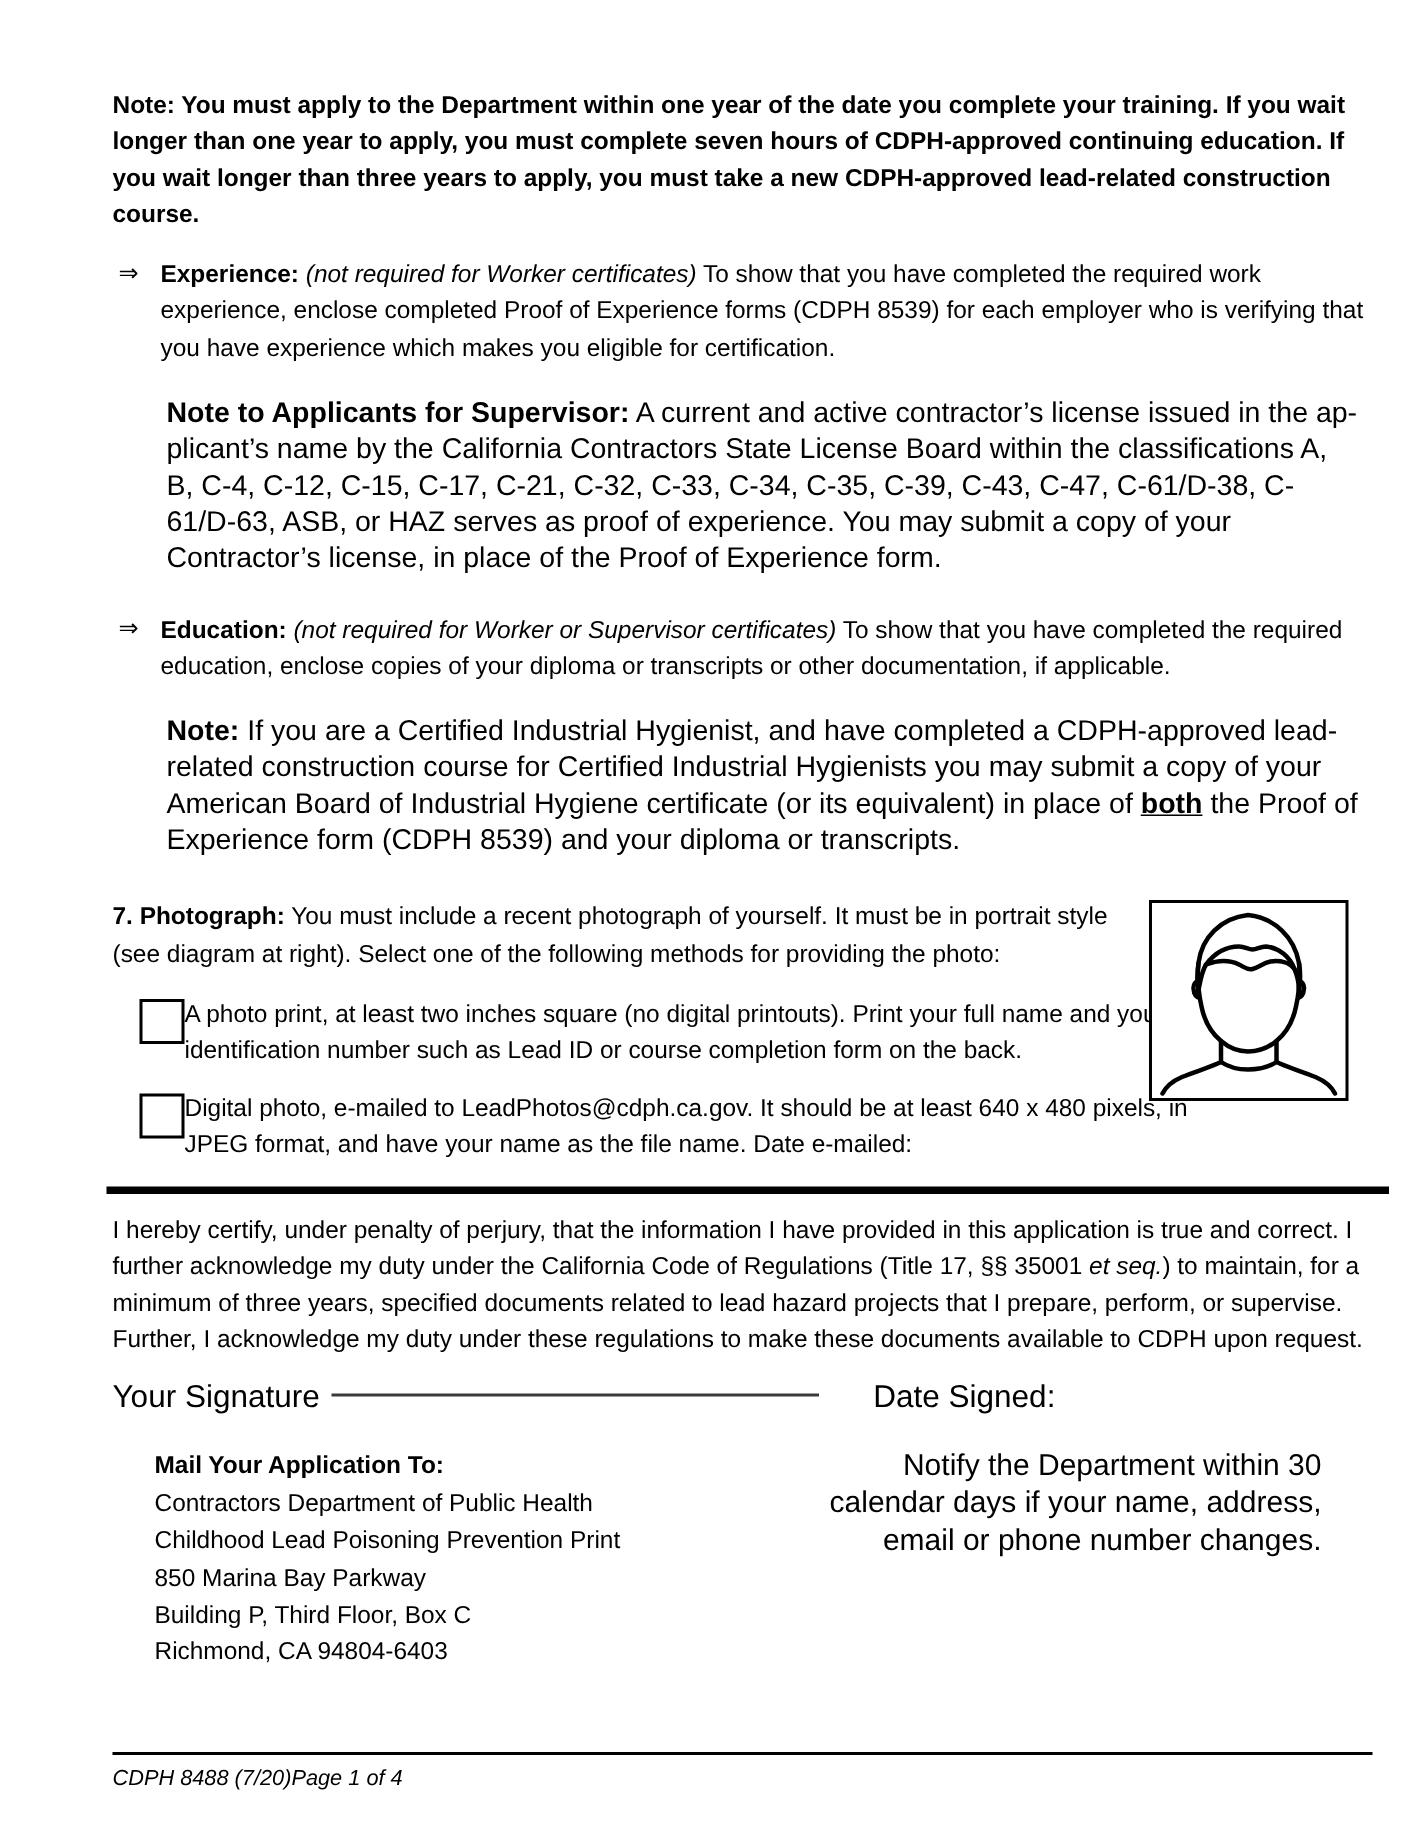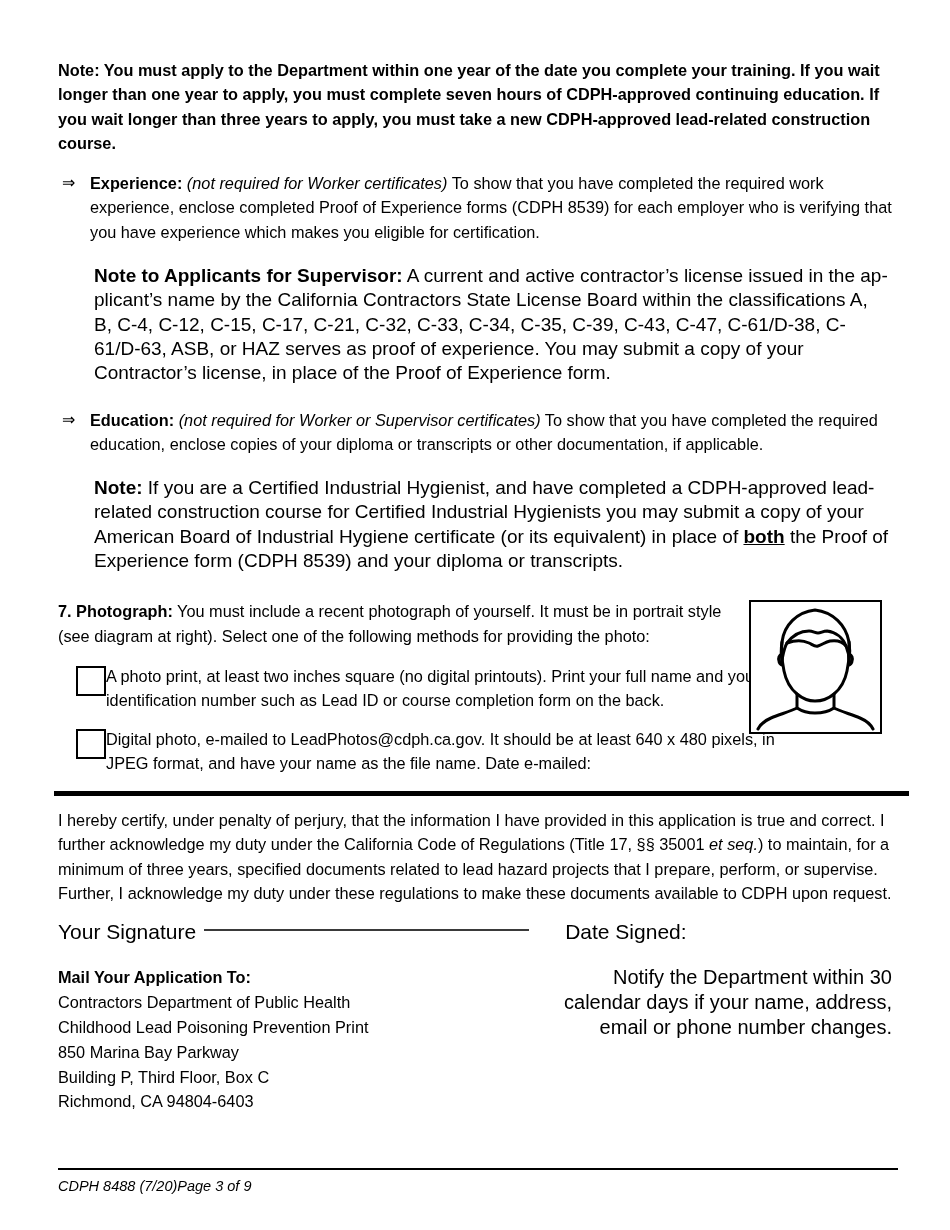--- a/index.html
+++ b/index.html
@@ -10,21 +10,21 @@
   body {
     width: 950px;
     height: 1230px;
     font-family: "Liberation Sans", sans-serif;
     color: #000000;
     position: relative;
     overflow: hidden;
   }
   .page {
     position: absolute;
-    left: 0; top: 0;
+    left: 17px; top: 0;
     width: 846px;
     height: 1230px;
   }
   .content {
     position: absolute;
     left: 58px;
     top: 58px;
     width: 834px;
   }
 
@@ -154,21 +154,21 @@
   }
   .sig-date {
     margin-left: 36px;
     white-space: nowrap;
   }
 
   
   .bottom-cols {
     display: flex;
     width: 834px;
-    justify-content: space-between;
+    justify-content: center;
     align-items: flex-start;
   }
   .mail-col {
     font-size: 16.3px;
     line-height: 24.8px;
     width: 430px;
   }
   .mail-col .head { font-weight: bold; }
   .notify-col {
     font-size: 20px;
@@ -307,17 +307,17 @@
       <div class="notify-col">Notify the Department within 30 calendar days if your name, address, email or phone number changes.</div>
 
     </div>
 
   </div>
 
   <div class="footer">
     <div class="rule-thin"></div>
     <div class="footer-row">
       <span>CDPH 8488 (7/20)</span>
-      <span>Page 3 of 9</span>
+      <span>Page 1 of 4</span>
     </div>
   </div>
 
 </div>
 
 </body></html>

